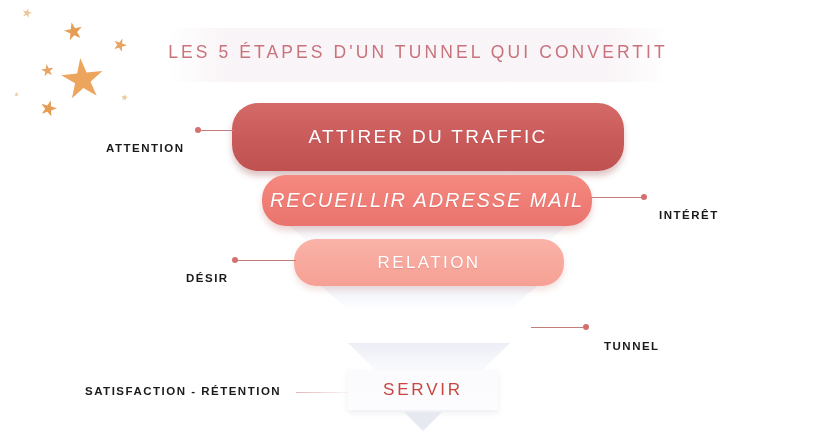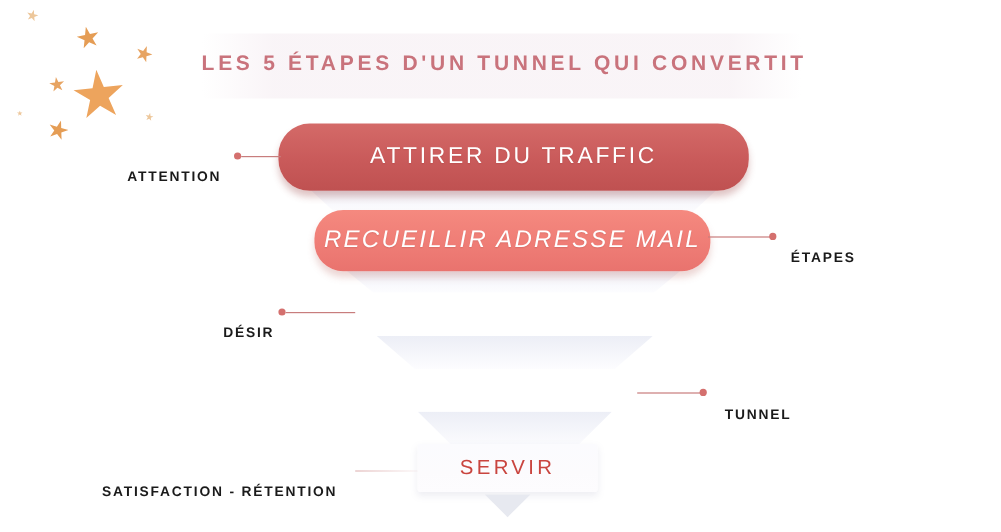--- a/index.html
+++ b/index.html
@@ -39,25 +39,25 @@
     width: 500px;
     height: 54px;
     background: linear-gradient(90deg, rgba(250,246,248,0) 0%, rgba(249,244,247,0.95) 12%, rgba(249,244,247,0.95) 88%, rgba(250,246,248,0) 100%);
     border-radius: 3px;
   }
   #title-text {
     position: absolute;
     left: 168px;
     top: 42px;
     width: 500px;
-    text-align: right;
+    text-align: center;
     font-size: 17.5px;
     letter-spacing: 3.1px;
     color: #c9737c;
-    font-weight: 700;
+    font-weight: 400;
     white-space: nowrap;
   }
 
   
   #funnel {
     position: absolute;
     left: 0;
     top: 0;
     width: 834px;
     height: 443px;
@@ -78,21 +78,21 @@
     box-sizing: border-box;
   }
   .band-label {
     color: #ffffff;
     font-weight: 400;
     white-space: nowrap;
     text-shadow: 0 1px 1px rgba(150, 60, 60, 0.22);
   }
 
   #band-1 {
-    left: 232px; top: 103px; width: 392px; height: 56px;
+    left: 232px; top: 103px; width: 392px; height: 68px;
     background: linear-gradient(180deg, #d46a68 0%, #c95a5a 55%, #bf5151 100%);
     box-shadow: 0 5px 6px rgba(150, 60, 60, 0.30);
   }
   #band-1 .band-label { font-size: 19px; letter-spacing: 2.3px; }
 
   #band-2 {
     left: 262px; top: 175px; width: 330px; height: 51px;
     background: linear-gradient(180deg, #f5897f 0%, #ef7d76 55%, #e9736e 100%);
     border-radius: 24px;
     box-shadow: 0 5px 6px rgba(180, 95, 90, 0.26);
@@ -189,21 +189,21 @@
   #callout-3-text { left: 186px; top: 254px; }
   #callout-3-dot  { left: 232px; top: 257px; }
   #callout-3-line { left: 238px; top: 260px; width: 58px; }
 
   
   #callout-4-line { left: 531px; top: 327px; width: 53px; }
   #callout-4-dot  { left: 583px; top: 324px; }
   #callout-4-text { left: 604px; top: 322px; }
 
   
-  #callout-5-text { left: 85px; top: 386px; }
+  #callout-5-text { left: 85px; top: 367px; }
   #callout-5-line { left: 296px; top: 392px; width: 52px; }
 </style>
 </head>
 <body>
 
 <div id="canvas">
 
   <div>
     <div class="star s-tiny" style="left:22px; top:8px;  width:10px; height:10px; transform:rotate(14deg);"></div>
     <div class="star s-mid" style="left:64px; top:22px; width:19px; height:19px; transform:rotate(-12deg);"></div>
@@ -226,39 +226,42 @@
     <div class="connector" id="conn-4"></div>
 
     <div class="band" id="band-1">
       <span class="band-label">ATTIRER DU TRAFFIC</span>
     </div>
 
     <div class="band" id="band-2">
       <span class="band-label">RECUEILLIR ADRESSE MAIL</span>
     </div>
 
+    <div class="band" id="band-3">
+      <span class="band-label">RELATION</span>
+    </div>
 
 
     <div id="servir-box">
       <span id="servir-label">SERVIR</span>
     </div>
 
     <div id="funnel-arrow"></div>
   </div>
 
   <div>
     <span class="callout-text" id="callout-1-text">ATTENTION</span>
     <span class="callout-dot" id="callout-1-dot"></span>
     <span class="callout-line" id="callout-1-line"></span>
   </div>
 
   <div>
     <span class="callout-line" id="callout-2-line"></span>
     <span class="callout-dot" id="callout-2-dot"></span>
-    <span class="callout-text" id="callout-2-text">ÉTAPES</span>
+    <span class="callout-text" id="callout-2-text">INTÉRÊT</span>
   </div>
 
   <div>
     <span class="callout-text" id="callout-3-text">DÉSIR</span>
     <span class="callout-dot" id="callout-3-dot"></span>
     <span class="callout-line" id="callout-3-line"></span>
   </div>
 
   <div>
     <span class="callout-line" id="callout-4-line"></span>

